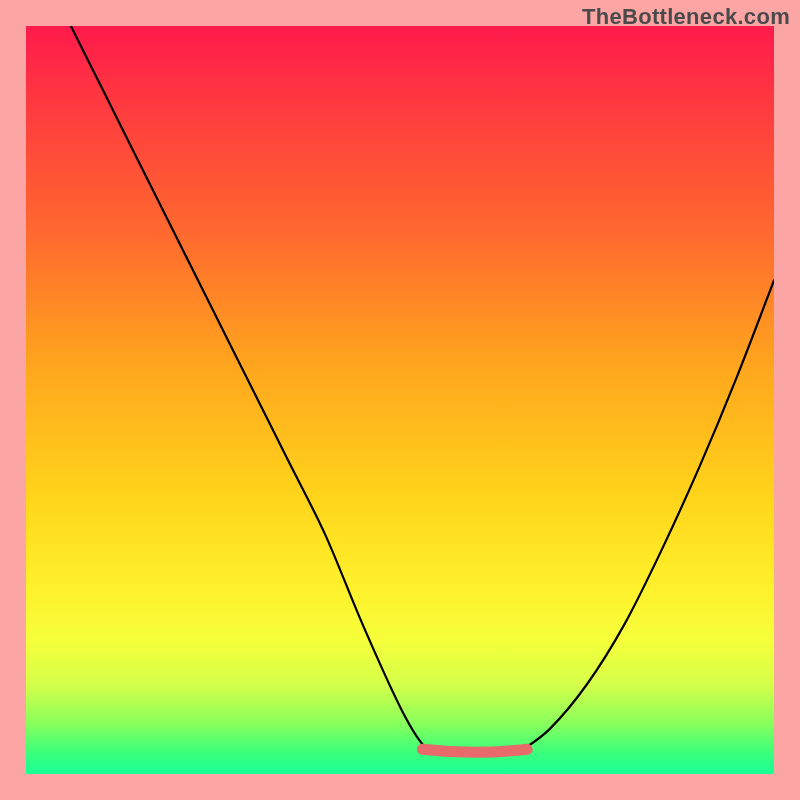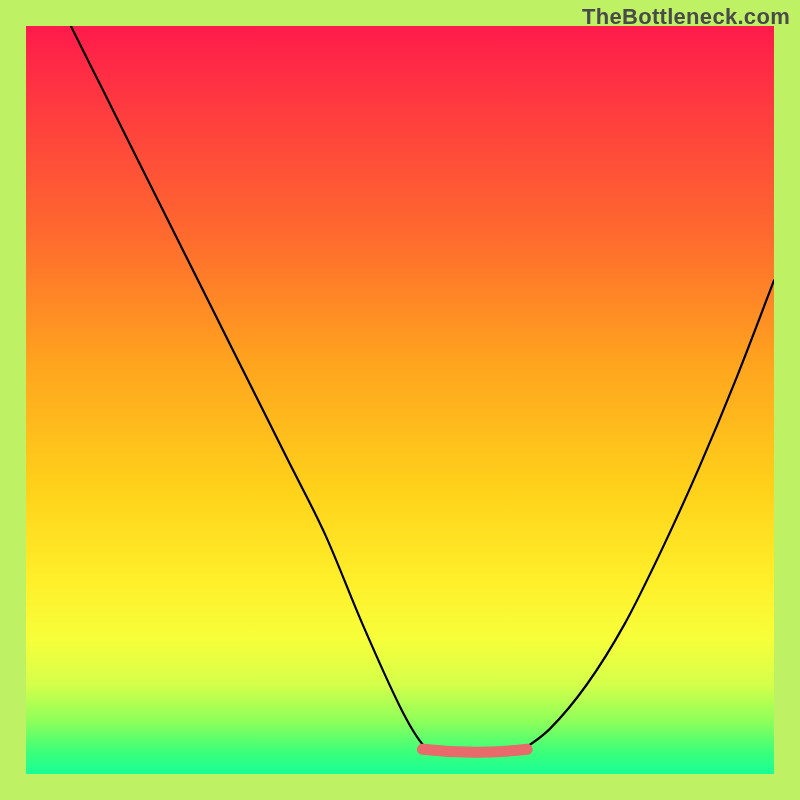--- a/index.html
+++ b/index.html
@@ -8,21 +8,21 @@
     width: 800px;
     height: 800px;
     background: #000000;
     overflow: hidden;
     font-family: Arial, Helvetica, sans-serif;
   }
   .frame {
     position: relative;
     width: 800px;
     height: 800px;
-    background: #bef264;
+    background: #fca5a5;
   }
   .watermark {
     position: absolute;
     top: 4px;
     right: 10px;
     color: #4a4a4a;
     font-size: 22px;
     font-weight: bold;
     letter-spacing: 0.3px;
     z-index: 10;

